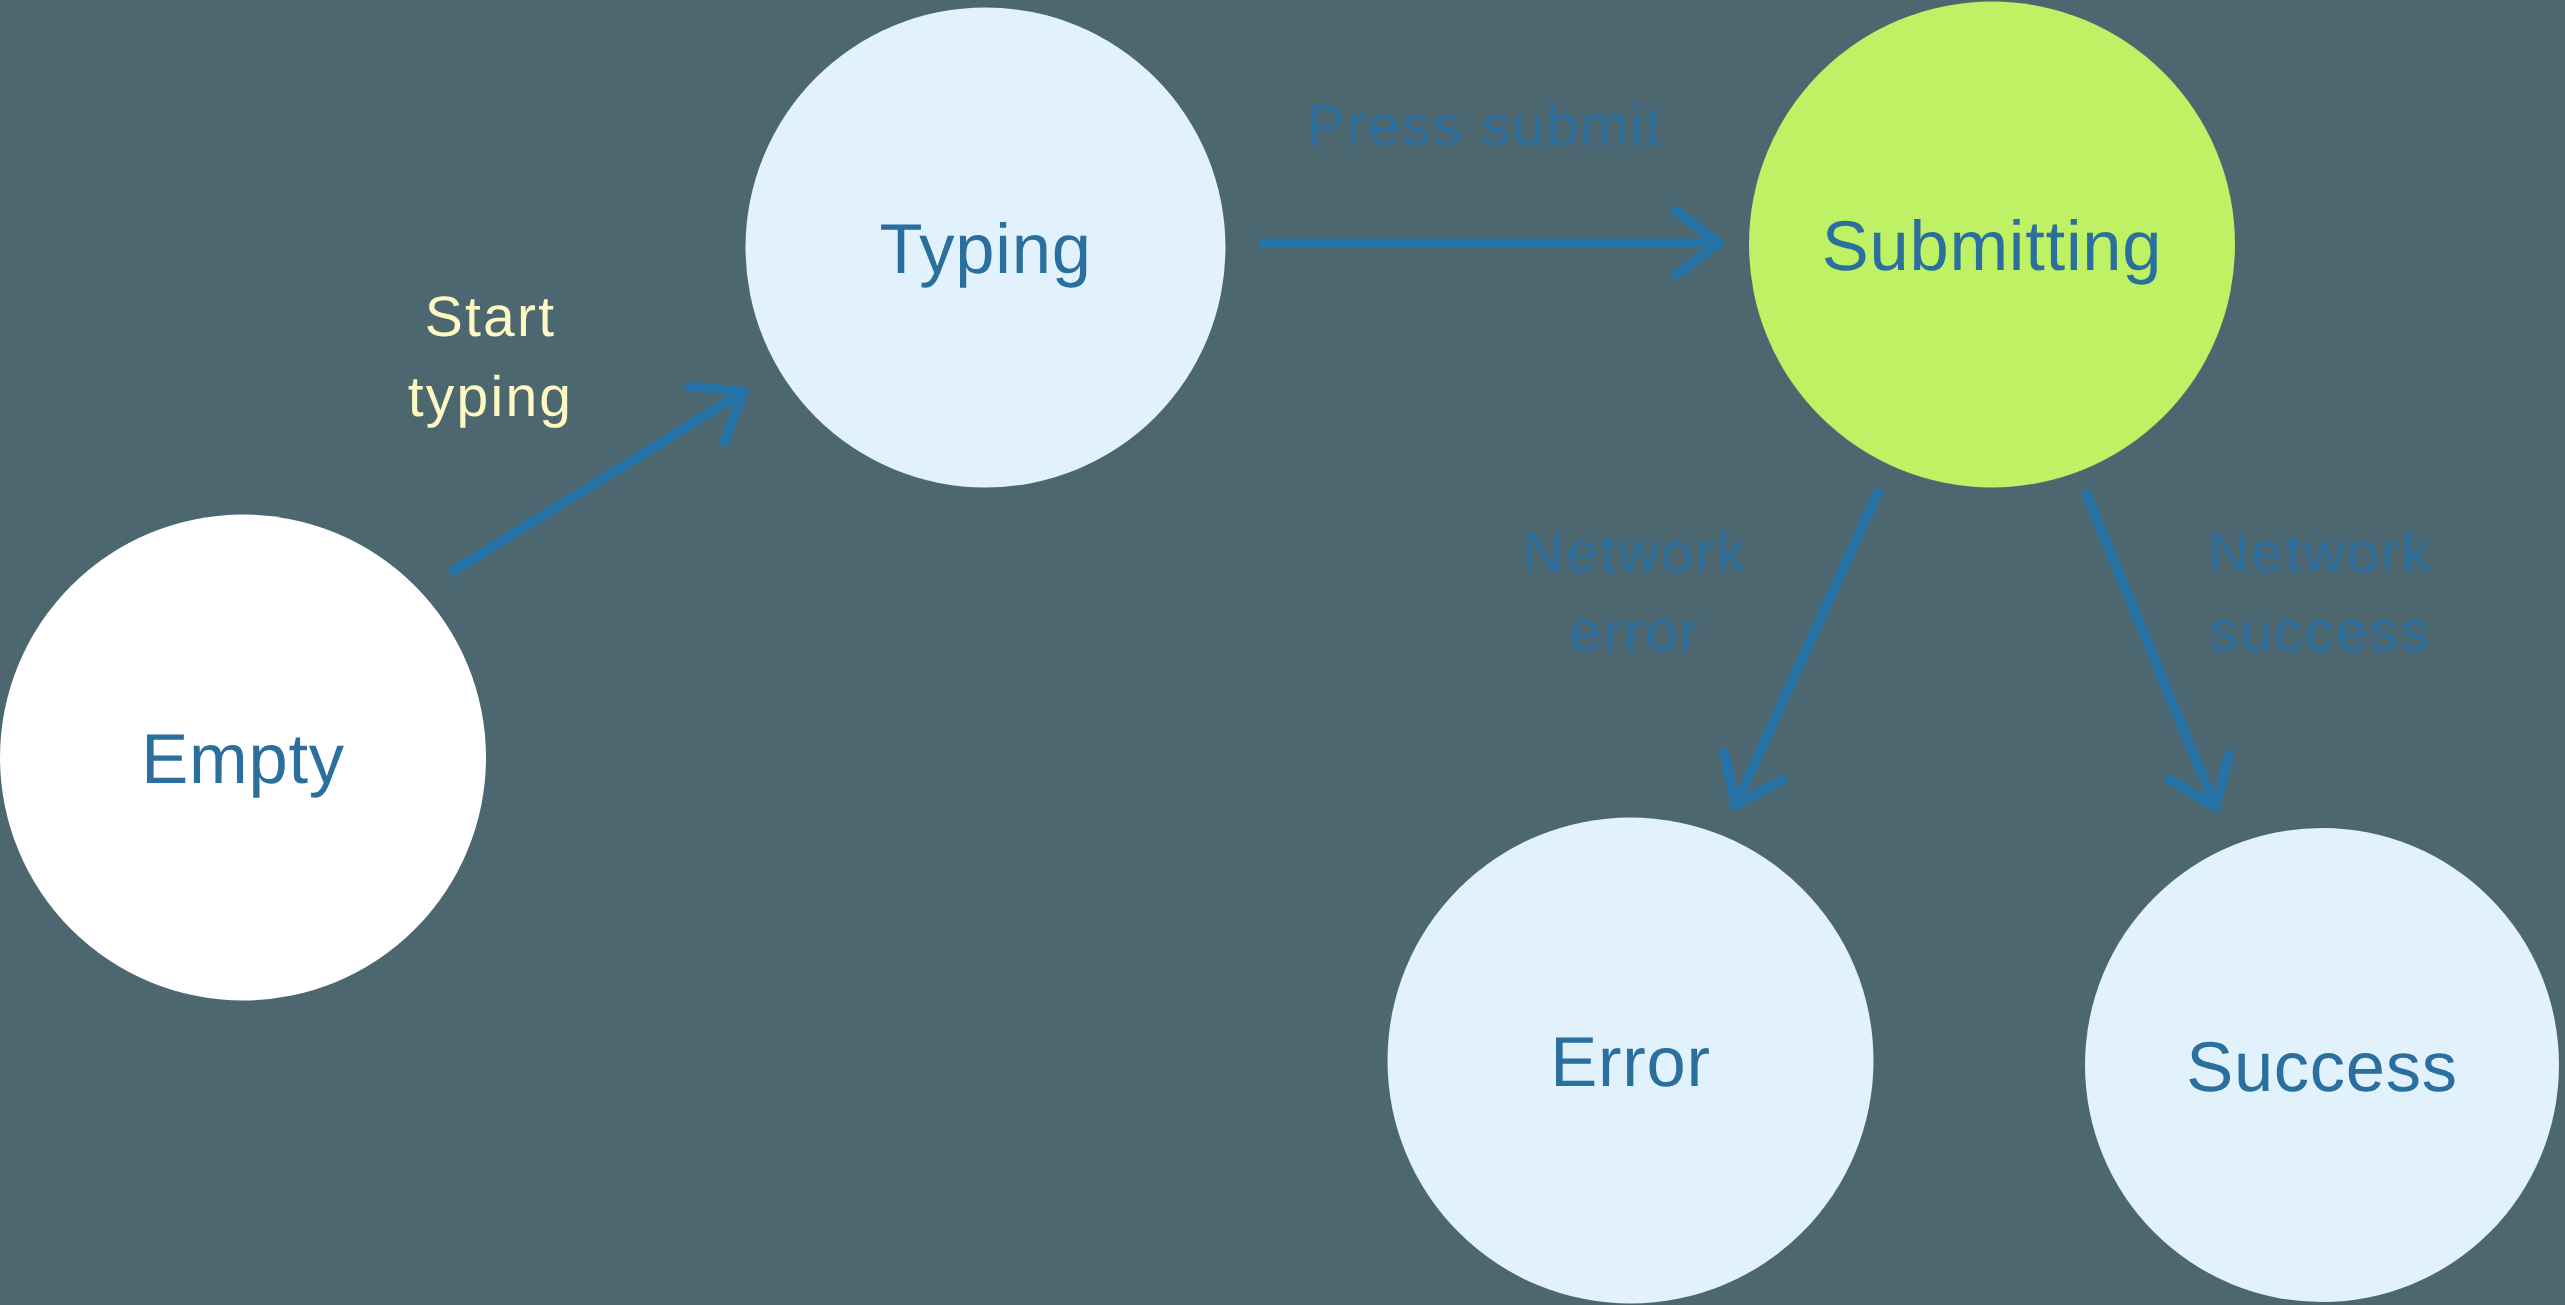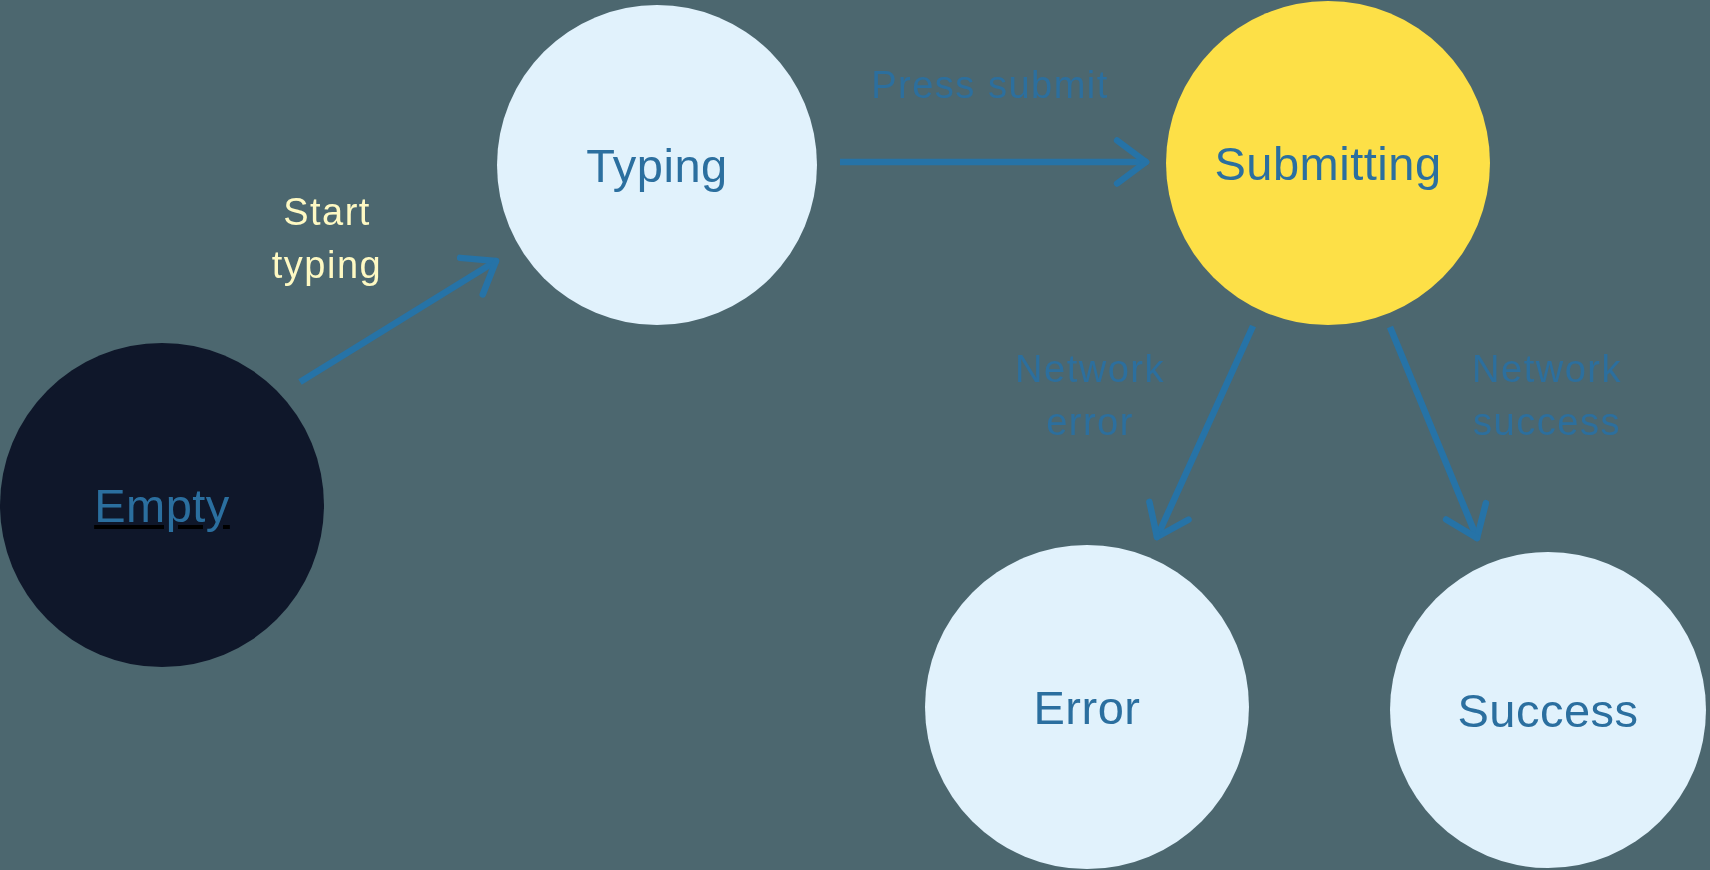--- a/index.html
+++ b/index.html
@@ -33,27 +33,27 @@
         <line x1="1253" y1="326" x2="1157" y2="537" stroke="#2673A7" stroke-width="6.5"></line>
         <line x1="1157" y1="537" x2="1188.5269534753156" y2="519.6203796196442" stroke="#2673A7" stroke-width="6.5" stroke-linecap="round"></line>
         <line x1="1157" y1="537" x2="1149.3893051045454" y2="501.8136770433695" stroke="#2673A7" stroke-width="6.5" stroke-linecap="round"></line>
       </g>
       <g>
         <line x1="1390" y1="327" x2="1477" y2="538" stroke="#2673A7" stroke-width="6.5"></line>
         <line x1="1477" y1="538" x2="1485.8687373522496" y2="503.10952138796586" stroke="#2673A7" stroke-width="6.5" stroke-linecap="round"></line>
         <line x1="1477" y1="538" x2="1446.1171700057102" y2="519.4999780663968" stroke="#2673A7" stroke-width="6.5" stroke-linecap="round"></line>
       </g>
     </svg>
-<div class="node" style="left: 0px; top: 343px; height: 324px; width: 324px; background: #0f172a; text-decoration: underline;">
+<div class="node" style="left: 0px; top: 343px; height: 324px; width: 324px; background: #ffffff;">
       <span class="node-label" style="color: rgb(43, 111, 159);">Empty</span>
     </div>
     <div class="node" style="left: 497px; top: 5px; height: 320px; width: 320px; background: rgb(225, 242, 252);">
       <span class="node-label" style="color: rgb(43, 111, 159);">Typing</span>
     </div>
-    <div class="node" style="left: 1166px; top: 1px; height: 324px; width: 324px; background: #fde047;">
+    <div class="node" style="left: 1166px; top: 1px; height: 324px; width: 324px; background: #bef264;">
       <span class="node-label" style="color: rgb(43, 111, 159);">Submitting</span>
     </div>
     <div class="node" style="left: 925px; top: 545px; height: 324px; width: 324px; background: rgb(225, 242, 252);">
       <span class="node-label" style="color: rgb(43, 111, 159);">Error</span>
     </div>
     <div class="node" style="left: 1390px; top: 552px; height: 316px; width: 316px; background: rgb(225, 242, 252);">
       <span class="node-label" style="color: rgb(43, 111, 159);">Success</span>
     </div>
     <div class="edge-label" style="left: 327px; top: 239px; color: #fef9c3;">
       <span>Start</span>

